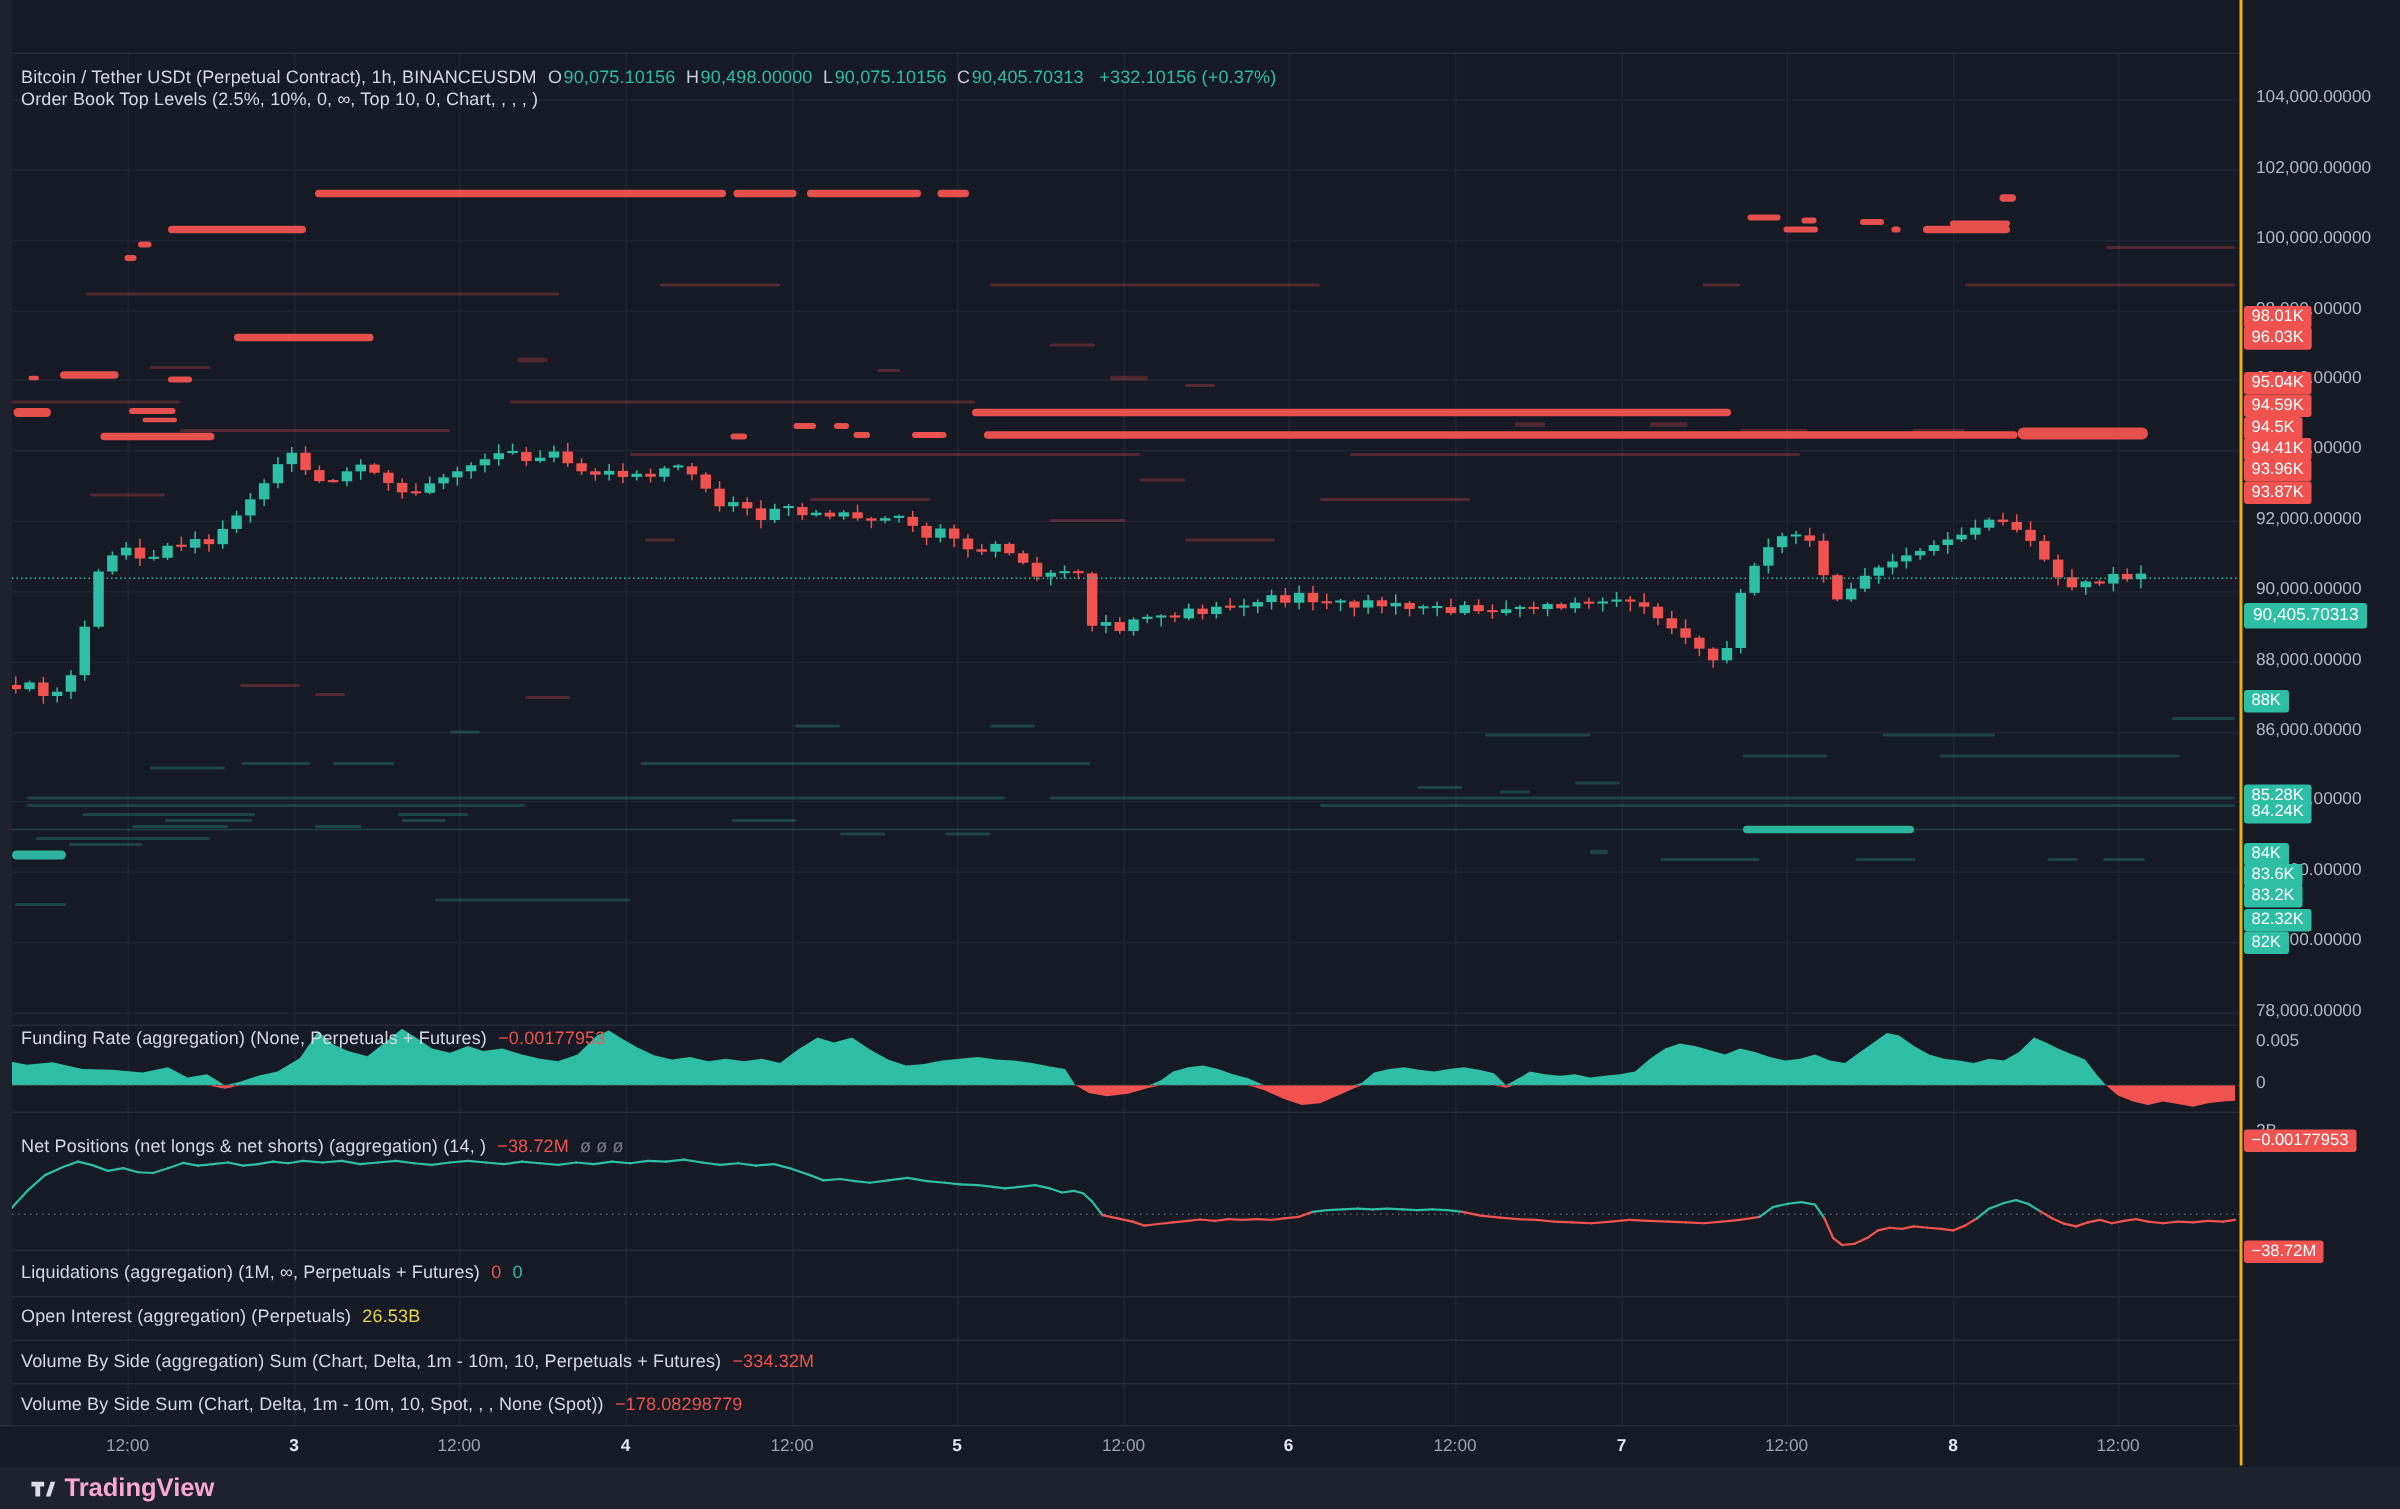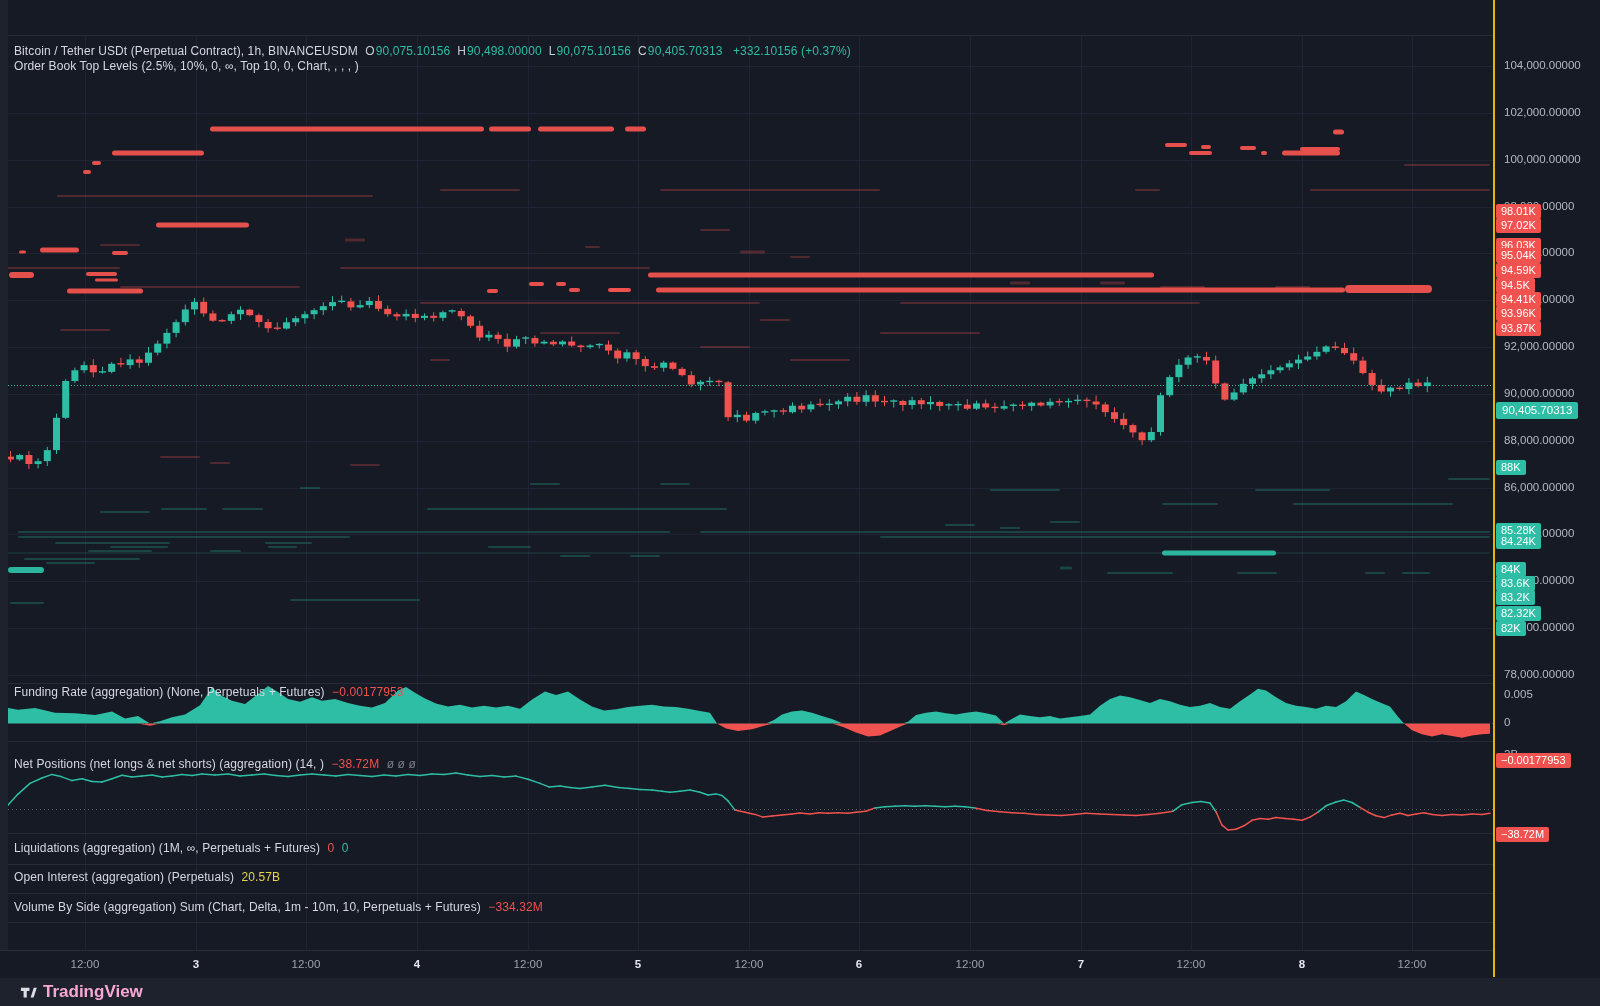--- a/index.html
+++ b/index.html
@@ -656,28 +656,32 @@
   </div>
 
   <div class="legend" style="top:841px">
     <span class="lt">Liquidations (aggregation) (1M, ∞, Perpetuals + Futures)</span>
     <span class="red">0</span>
     <span class="teal">0</span>
   </div>
 
   <div class="legend" style="top:870px">
     <span class="lt">Open Interest (aggregation) (Perpetuals)</span>
-    <span class="yellow">20.57B</span>
+    <span class="yellow">26.53B</span>
   </div>
 
   <div class="legend" style="top:900px">
     <span class="lt">Volume By Side (aggregation) Sum (Chart, Delta, 1m - 10m, 10, Perpetuals + Futures)</span>
     <span class="red">−334.32M</span>
   </div>
 
+  <div class="legend" style="top:929px">
+    <span class="lt">Volume By Side Sum (Chart, Delta, 1m - 10m, 10, Spot, , , None (Spot))</span>
+    <span class="red">−178.08298779</span>
+  </div>
 
   <div id="price-axis">
       <div class="tick" style="top: 59px;">104,000.00000</div>
       <div class="tick" style="top: 106px;">102,000.00000</div>
       <div class="tick" style="top: 153px;">100,000.00000</div>
       <div class="tick" style="top: 200px;">98,000.00000</div>
       <div class="tick" style="top: 246px;">96,000.00000</div>
       <div class="tick" style="top: 293px;">94,000.00000</div>
       <div class="tick" style="top: 340px;">92,000.00000</div>
       <div class="tick" style="top: 387px;">90,000.00000</div>
@@ -685,21 +689,21 @@
       <div class="tick" style="top: 481px;">86,000.00000</div>
       <div class="tick" style="top: 527px;">84,000.00000</div>
       <div class="tick" style="top: 574px;">82,000.00000</div>
       <div class="tick" style="top: 621px;">80,000.00000</div>
       <div class="tick" style="top: 668px;">78,000.00000</div>
       <div class="tick" style="top: 688px;">0.005</div>
       <div class="tick" style="top: 716px;">0</div>
       <div class="tick" style="top: 748px;">2B</div>
       <div class="chip chip-red" style="top: 178px;">98.01K</div>
       <div class="chip chip-red" style="top: 192px;">97.02K</div>
-      <div class="chip chip-red" style="top: 212px;">96.03K</div>
+      <div class="chip chip-red" style="top: 192px;">96.03K</div>
       <div class="chip chip-red" style="top: 222px;">95.04K</div>
       <div class="chip chip-red" style="top: 237px;">94.59K</div>
       <div class="chip chip-red" style="top: 252px;">94.5K</div>
       <div class="chip chip-red" style="top: 266px;">94.41K</div>
       <div class="chip chip-red" style="top: 280px;">93.96K</div>
       <div class="chip chip-red" style="top: 295px;">93.87K</div>
       <div class="chip chip-teal" style="top: 434px;">88K</div>
       <div class="chip chip-teal" style="top: 497px;">85.28K</div>
       <div class="chip chip-teal" style="top: 508px;">84.24K</div>
       <div class="chip chip-teal" style="top: 536px;">84K</div>

